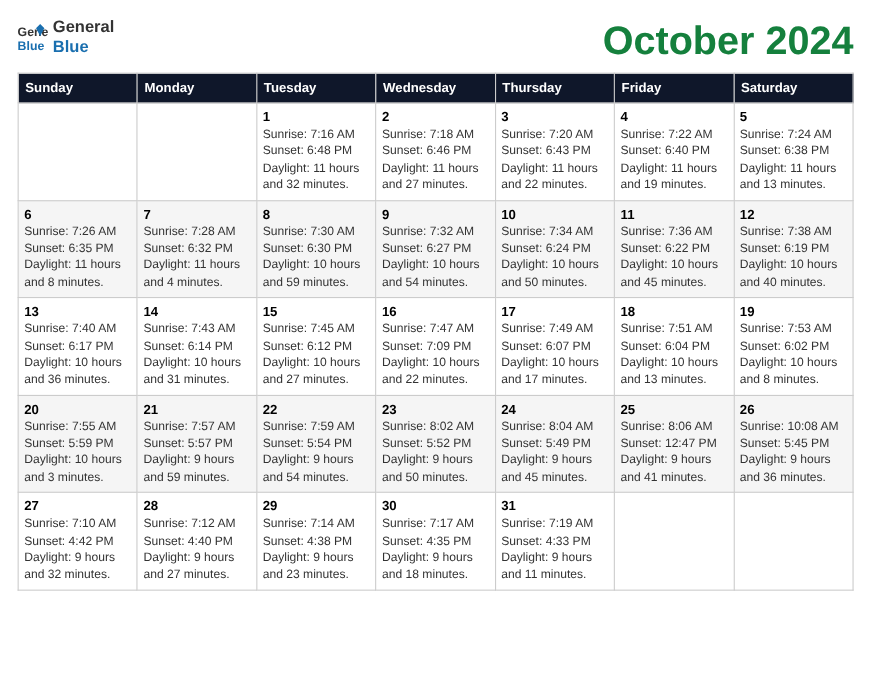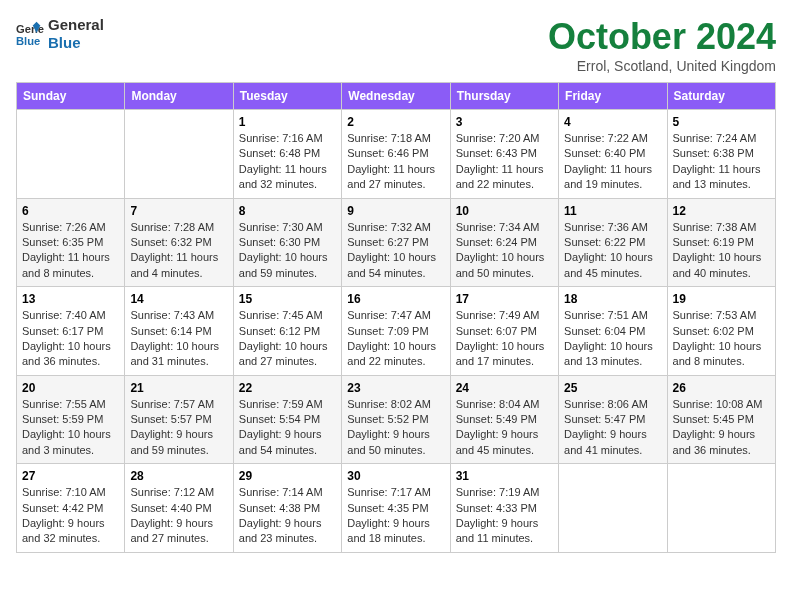--- a/index.html
+++ b/index.html
@@ -36,21 +36,21 @@
     .location {
       font-size: 14px;
       color: #555;
     }
     table {
       width: 100%;
       border-collapse: collapse;
       font-size: 11px;
     }
     thead th {
-      background-color: #8b5cf6;
+      background-color: #0f172a;
       color: #fff;
       text-align: left;
       padding: 6px 6px;
       font-size: 12px;
       font-weight: bold;
       border: 1px solid #ccc;
     }
     tbody td {
       vertical-align: top;
       border: 1px solid #ccc;
@@ -89,21 +89,20 @@
       <text x="0" y="27" font-size="12" font-weight="bold" fill="#1a6faf">Blue</text>
       <polygon points="22,2 30,10 26,6 22,14 18,6 14,10" fill="#1a6faf"></polygon>
     </svg>
     <div style="display:flex;flex-direction:column;line-height:1.2;">
       <span style="font-size:15px;font-weight:bold;color:#333;">General</span>
       <span style="font-size:15px;font-weight:bold;color:#1a6faf;">Blue</span>
     </div>
   </div>
   <div class="title-block">
     <div class="month-title">October 2024</div>
-    <div class="location">Errol, Scotland, United Kingdom</div>
   </div>
 </div>
 
 <table>
   <thead>
     <tr>
     <th>Sunday</th>
         <th>Monday</th>
         <th>Tuesday</th>
         <th>Wednesday</th>
@@ -311,21 +310,21 @@
           <div class="day-info">
             <div>Sunrise: 8:04 AM</div>
             <div>Sunset: 5:49 PM</div>
             <div>Daylight: 9 hours and 45 minutes.</div>
           </div>
         </td>
         <td>
           <span class="day-num">25</span>
           <div class="day-info">
             <div>Sunrise: 8:06 AM</div>
-            <div>Sunset: 5:47 PM</div>
+            <div>Sunset: 12:47 PM</div>
             <div>Daylight: 9 hours and 41 minutes.</div>
           </div>
         </td>
         <td>
           <span class="day-num">26</span>
           <div class="day-info">
             <div>Sunrise: 10:08 AM</div>
             <div>Sunset: 5:45 PM</div>
             <div>Daylight: 9 hours and 36 minutes.</div>
           </div>

